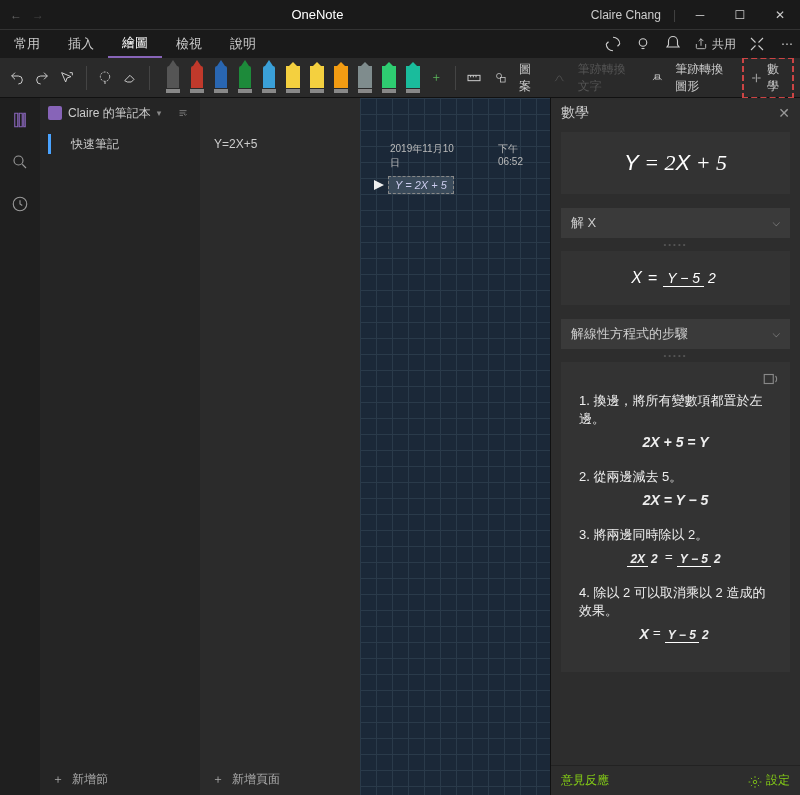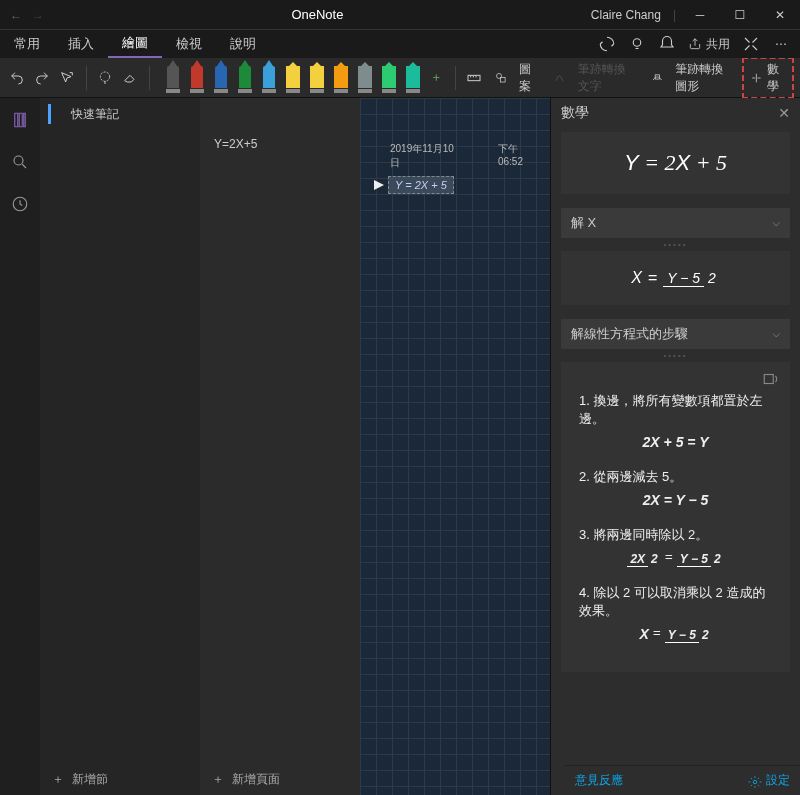--- a/index.html
+++ b/index.html
@@ -9,21 +9,21 @@
 .titlebar .nav { display: flex; padding-left: 10px; gap: 10px; color: #666; }
 .titlebar .title { flex: 1; text-align: center; color: #fff; font-size: 13px; }
 .titlebar .user { color: #ccc; font-size: 12px; padding-right: 8px; }
 .titlebar .winbtns { display: flex; }
 .titlebar .winbtn { width: 40px; height: 30px; display: flex; align-items: center; justify-content: center; color: #ccc; font-size: 12px; }
 .titlebar .sep { color: #444; padding: 0 4px; }
 
 .ribbon-tabs { height: 28px; display: flex; align-items: center; background: #1a1a1a; position: relative; }
 .rtab { padding: 0 14px; height: 28px; display: flex; align-items: center; font-size: 13px; color: #ccc; cursor: pointer; }
 .rtab.active { color: #fff; border-bottom: 2px solid #8764b8; }
-.ribbon-tabs .right { position: absolute; right: 0; display: flex; align-items: center; gap: 12px; padding-right: 10px; }
+.ribbon-tabs .right { position: absolute; right: 0; display: flex; align-items: center; gap: 12px; padding-right: 4px; }
 .ricon { width: 18px; height: 18px; display: flex; align-items: center; justify-content: center; color: #ccc; }
 .share-btn { display: flex; align-items: center; gap: 4px; font-size: 12px; }
 
 .toolbar { height: 40px; display: flex; align-items: center; background: #2a2a2a; padding: 0 6px; gap: 4px; border-bottom: 1px solid #111; }
 .tbtn { width: 26px; height: 26px; display: flex; align-items: center; justify-content: center; color: #ccc; }
 .tbtn svg { width: 16px; height: 16px; }
 
 .pens { display: flex; gap: 6px; margin-left: 6px; }
 .pen { width: 18px; height: 30px; display: flex; flex-direction: column; align-items: center; justify-content: flex-end; }
 .pen-body { width: 12px; height: 22px; border-radius: 2px 2px 0 0; position: relative; }
@@ -83,21 +83,21 @@
 .steps-box { background: #333; margin: 0 4px; padding: 12px 8px; color: #eee; position: relative; }
 .steps-box .speak-icon { top: 8px; }
 .step { margin: 18px 10px; font-size: 13px; }
 .step-num { display: inline; }
 .step-text { display: inline; }
 .step-eq { text-align: center; margin-top: 6px; font-family: "Cambria Math", serif; font-style: italic; font-weight: bold; font-size: 14px; display: flex; align-items: center; justify-content: center; gap: 4px; }
 .sfrac { display: inline-block; text-align: center; vertical-align: middle; }
 .sfrac .num { border-bottom: 1.5px solid #fff; padding: 0 3px; font-size: 12px; }
 .sfrac .den { padding: 0 3px; font-size: 12px; }
 
-.mp-footer { height: 30px; display: flex; align-items: center; justify-content: space-between; padding: 0 10px; font-size: 12px; color: #0ea5e9; border-top: 1px solid #222; margin-left: 14px; }
+.mp-footer { height: 30px; display: flex; align-items: center; justify-content: space-between; padding: 0 10px; font-size: 12px; color: #84cc16; border-top: 1px solid #222; }
 .mp-footer .settings { display: flex; align-items: flex-end; gap: 4px; }
 
 svg { fill: none; stroke: currentColor; stroke-width: 1.5; }
 </style>
 </head>
 <body>
 
 <div class="titlebar">
   <div class="nav">
     <span>←</span>
@@ -278,20 +278,31 @@
       </div>
     <div class="lbtn">
         <svg viewBox="0 0 24 24" width="18" height="18">
           <circle cx="12" cy="12" r="9"></circle>
           <path d="M12 7v5l3 2"></path>
         </svg>
       </div>
   </div>
 
   <div class="navcol">
+    <div class="nb-header">
+      <span class="nb-icon"></span>
+      <span>Claire 的筆記本</span>
+      <span class="chev">▾</span>
+      <span class="sort">
+          <svg viewBox="0 0 24 24" width="14" height="14">
+            <path d="M6 8h12M6 12h10M6 16h6"></path>
+            <path d="M18 14l2 2 2-2" transform="translate(-4 0)"></path>
+          </svg>
+        </span>
+    </div>
     <div class="section-item">
       <span class="section-marker"></span>
       <span>快速筆記</span>
     </div>
     <div class="add-section">＋ <span>新增節</span></div>
   </div>
 
   <div class="pagecol">
     <div class="spacer"></div>
     <div class="page-item">

